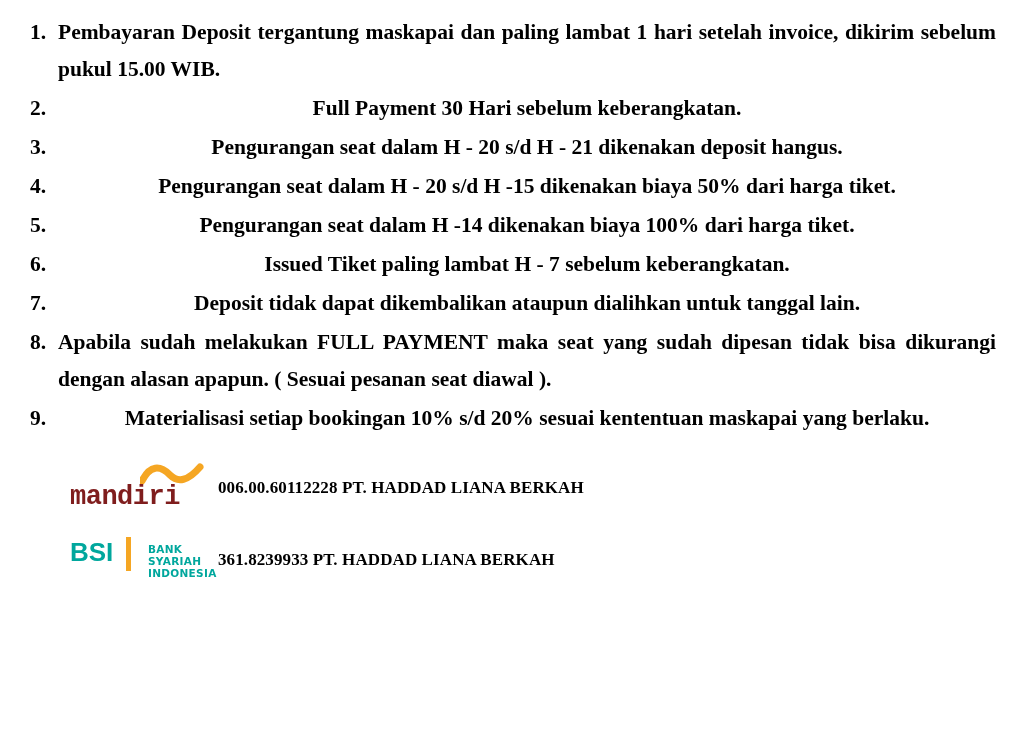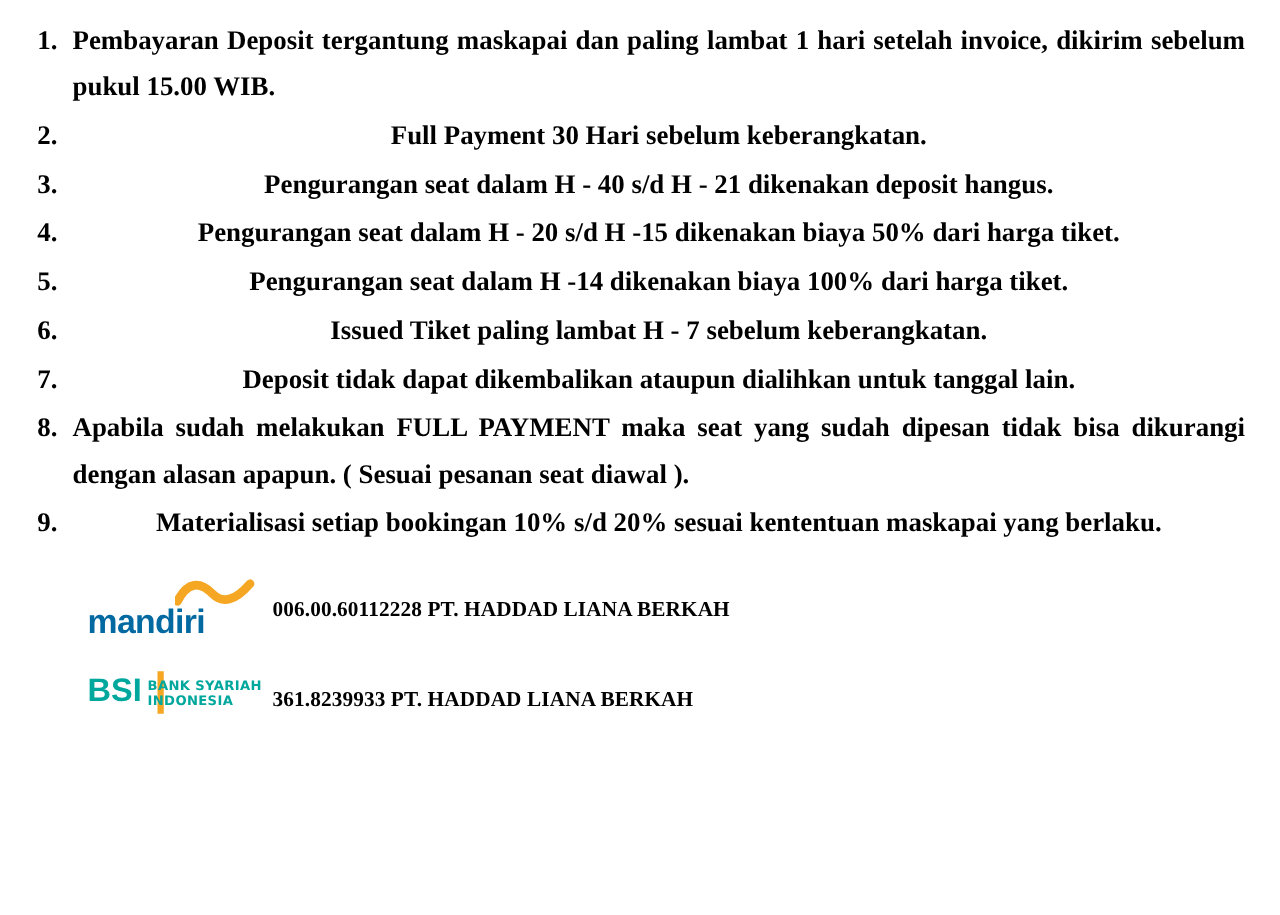--- a/index.html
+++ b/index.html
@@ -80,24 +80,24 @@
   
   .mandiri-wrap {
     position: relative;
     width: 140px;
     height: 50px;
   }
   .mandiri-text {
     position: absolute;
     left: 0;
     bottom: 2px;
-    font-family: Liberation Sans, sans-serif;
+    font-family: Liberation Mono, monospace;
     font-size: 27px;
     font-weight: bold;
-    color: #0369a1;
+    color: #7f1d1d;
     letter-spacing: -0.5px;
     line-height: 1;
     margin-top: 22px;
   }
   .mandiri-wave {
     position: absolute;
     right: 6px;
     top: 0px;
   }
 
@@ -122,21 +122,21 @@
   .bsi-bar {
     position: absolute;
     left: 56px;
     top: 2px;
     width: 5px;
     height: 34px;
     background: #f5a623;
   }
   .bsi-sub {
     position: absolute;
-    left: 48px;
+    left: 78px;
     top: 8px;
     font-family: "DejaVu Sans", sans-serif;
     font-size: 10.5px;
     font-weight: bold;
     color: #00a79d;
     line-height: 1.18;
     letter-spacing: 0.3px;
   }
 </style>
 </head>
@@ -148,21 +148,21 @@
     <li>
       <span class="num">1.</span>
       <span class="txt">Pembayaran Deposit tergantung maskapai dan paling lambat 1 hari setelah invoice, dikirim sebelum pukul 15.00 WIB.</span>
     </li>
     <li>
       <span class="num">2.</span>
       <span class="txt nojustify">Full Payment 30 Hari sebelum keberangkatan.</span>
     </li>
     <li>
       <span class="num">3.</span>
-      <span class="txt nojustify">Pengurangan seat dalam H - 40 s/d H - 21 dikenakan deposit hangus.</span>
+      <span class="txt nojustify">Pengurangan seat dalam H - 20 s/d H - 21 dikenakan deposit hangus.</span>
     </li>
     <li>
       <span class="num">4.</span>
       <span class="txt nojustify">Pengurangan seat dalam H - 20 s/d H -15 dikenakan biaya 50% dari harga tiket.</span>
     </li>
     <li>
       <span class="num">5.</span>
       <span class="txt nojustify">Pengurangan seat dalam H -14 dikenakan biaya 100% dari harga tiket.</span>
     </li>
     <li>

